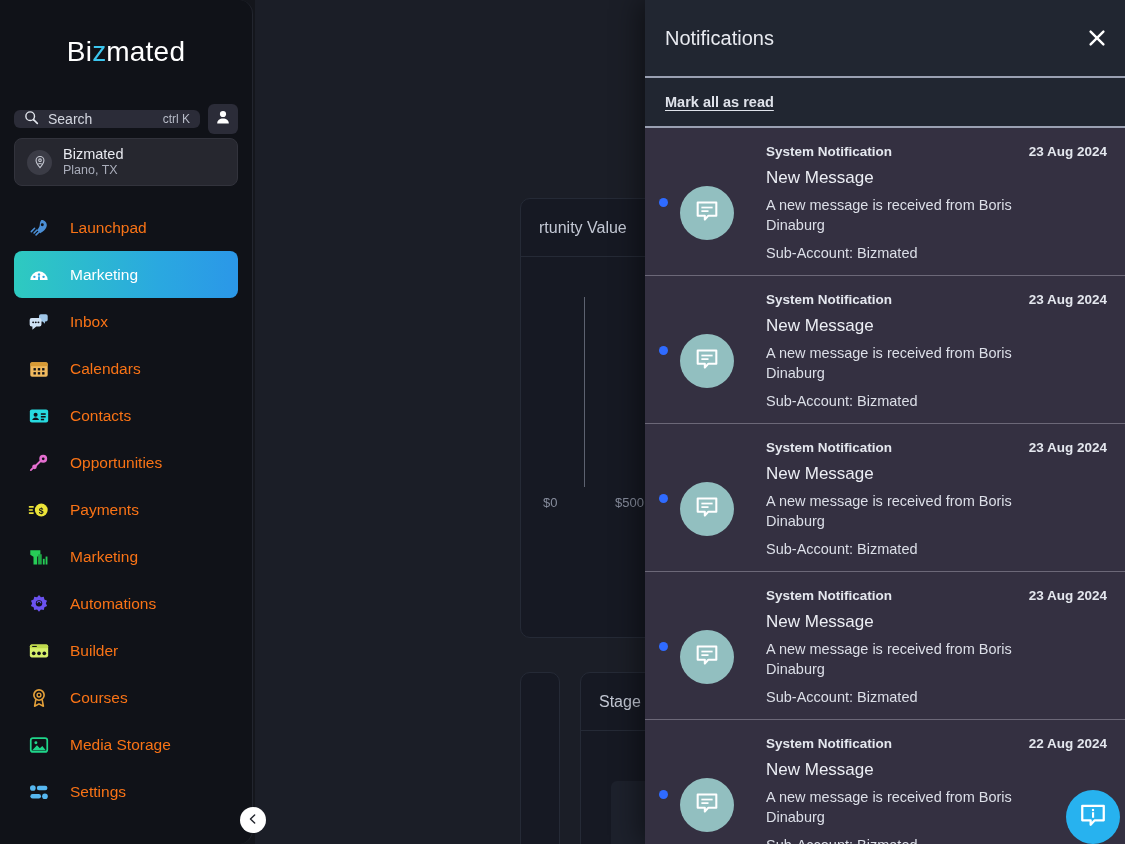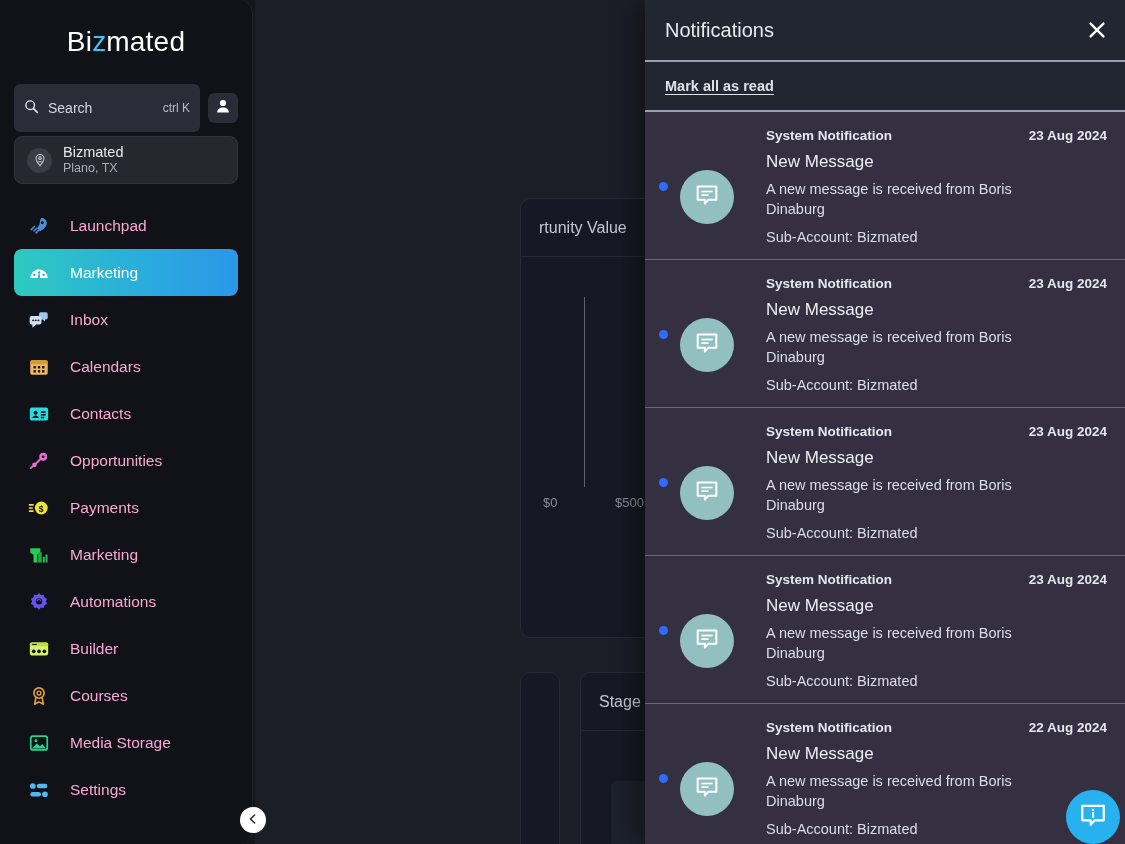--- a/index.html
+++ b/index.html
@@ -60,28 +60,28 @@
 
   
   .sidebar {
     position: absolute; left: 0; top: 0; width: 253px; height: 844px;
     background: #101218;
     border-right: 1px solid #22252e;
     border-radius: 0 14px 14px 0;
     overflow: hidden;
   }
   .brand {
-    height: 84px; display: flex; align-items: center; justify-content: center;
+    height: 104px; display: flex; align-items: center; justify-content: center;
     font-size: 28px; letter-spacing: .2px; color: #ffffff; font-weight: 400;
   }
   .brand .z { color: #3cc6ef; }
 
   .search-row { display: flex; gap: 8px; padding: 0 14px; align-items: center; }
   .search-box {
-    flex: 1; height: 48px; background: #2b2c38; border-radius: 6px;
+    flex: 1; height: 18px; background: #2b2c38; border-radius: 6px;
     display: flex; align-items: center; gap: 9px; padding: 0 10px;
   }
   .search-box .ph { flex: 1; color: #d4d7e0; font-size: 14px; }
   .search-box .kbd { color: #b7bbc7; font-size: 12px; }
   .avatar-btn {
     width: 30px; height: 30px; background: #2b2c38; border-radius: 6px;
     display: flex; align-items: center; justify-content: center;
   }
 
   .account {
@@ -93,21 +93,21 @@
     width: 25px; height: 25px; border-radius: 50%; background: #3b3c46;
     display: flex; align-items: center; justify-content: center;
   }
   .account .nm { color: #e8eaf0; font-size: 14.5px; line-height: 1.15; }
   .account .sub { color: #a9adba; font-size: 12.5px; line-height: 1.3; }
 
   .nav { margin-top: 18px; }
   .nav-item {
     height: 47px; margin: 0 14px; padding: 0 14px;
     display: flex; align-items: center; gap: 20px;
-    border-radius: 8px; color: #f9a8d4; font-size: 15.5px;
+    border-radius: 8px; color: #f97316; font-size: 15.5px;
   }
   .nav-item.active {
     background: linear-gradient(90deg, #2ecac0 0%, #2aa8e0 65%, #2b97e8 100%);
     color: #ffffff;
   }
   .nav-ico { width: 22px; height: 22px; flex: 0 0 22px; display:block; }
 
   .collapse-btn {
     position: absolute; left: 240px; top: 807px;
     width: 26px; height: 26px; border-radius: 50%;
@@ -116,21 +116,21 @@
   }
 
   
   .notif-panel {
     position: absolute; left: 645px; top: 0; width: 480px; height: 844px;
     background: #343041;
     box-shadow: -6px 0 26px rgba(0,0,0,.45);
     overflow: hidden;
   }
   .notif-header {
-    height: 62px; background: #212631;
+    height: 78px; background: #212631;
     display: flex; align-items: center; justify-content: space-between;
     padding: 0 18px 0 20px;
     border-bottom: 2px solid #9aa0b2;
   }
   .notif-header h2 { color: #e8eaf0; font-size: 20px; font-weight: 400; }
   .close-x { width: 20px; height: 20px; display: block; }
 
   .mark-bar {
     height: 50px; background: #212631;
     display: flex; align-items: center; padding: 0 20px;

